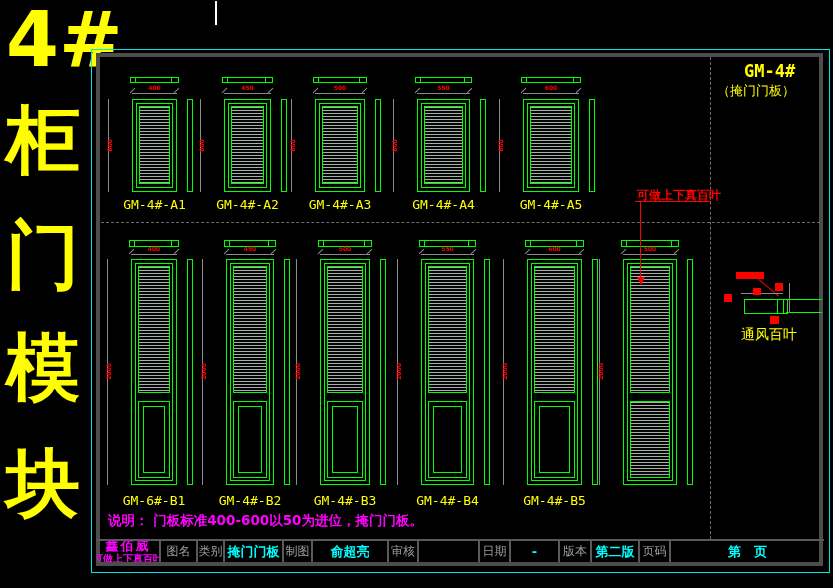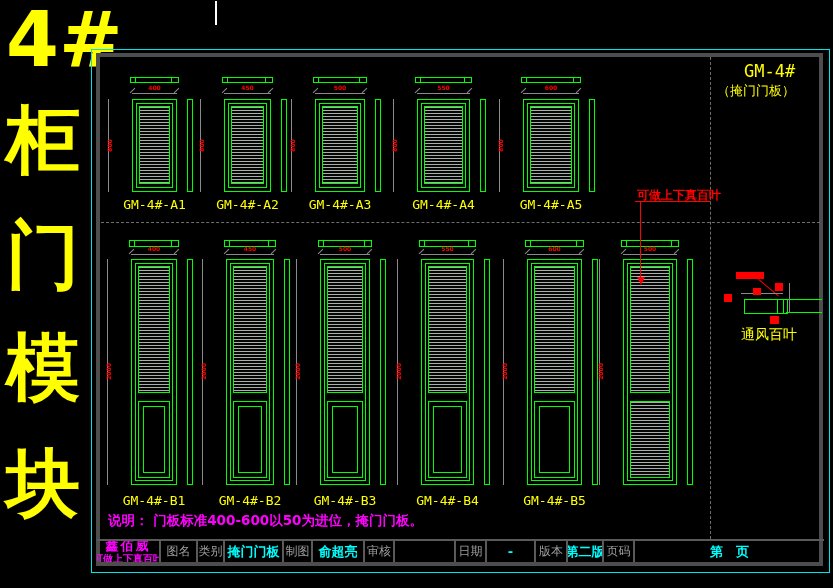--- a/index.html
+++ b/index.html
@@ -13,21 +13,21 @@
   .louvre{background:repeating-linear-gradient(to bottom,#a9b0a9 0,#a9b0a9 1px,#060606 1px,#060606 3px);}
   .dimt{color:#ff0000;font-weight:bold;font-size:6px;line-height:7px;text-align:center;white-space:nowrap;}
   .lblY{color:#ffff00;font-family:"DejaVu Sans Mono",monospace;font-size:13px;text-align:center;white-space:nowrap;}
   .tick{position:absolute;width:7px;height:1px;background:#8a8a8a;transform:rotate(-45deg);}
   .side-char{position:absolute;left:6px;color:#ffff00;font-weight:bold;line-height:1;
              font-family:"DejaVu Sans",sans-serif;}
   #cyan-frame{left:91px;top:49px;width:737px;height:522px;border:1px solid #00e5e5;}
   #gray-frame{left:96px;top:53px;width:719px;height:505px;border:4px solid #4d4d4d;}
   .dash-h{border-top:1px dashed #6e6e6e;height:0;}
   .dash-v{border-left:1px dashed #6e6e6e;width:0;}
-  .hdr-code{color:#ffff00;font-family:"DejaVu Sans Mono",monospace;font-size:17px;font-weight:normal;white-space:nowrap;}
+  .hdr-code{color:#ffff00;font-family:"DejaVu Sans Mono",monospace;font-size:17px;font-weight:bold;white-space:nowrap;}
   .hdr-sub{color:#ffff00;font-size:13px;white-space:nowrap;}
   .annot{color:#ff0000;font-size:12px;font-weight:bold;white-space:nowrap;}
   .note{color:#ff00ff;font-size:13.5px;font-weight:bold;white-space:nowrap;}
   .detail-lbl{color:#ffff00;font-size:14px;white-space:nowrap;}
   #titlebar{left:97px;top:539px;width:727px;height:23px;border-top:2px solid #5a5a5a;
             display:flex;align-items:stretch;box-sizing:border-box;}
   .tb-cell{border-right:2px solid #5a5a5a;display:flex;align-items:center;justify-content:center;
            overflow:hidden;white-space:nowrap;box-sizing:border-box;flex:0 0 auto;}
   .tb-cell:last-child{border-right:none;}
   .tb-label{color:#9e9e9e;font-size:12px;}
@@ -171,21 +171,21 @@
         <div class="abs dimt" style="left:99px;top:368px;width:18px;transform:rotate(-90deg);">2000</div>
         <div class="abs gb" style="left:131px;top:259px;width:44px;height:224px;">
           <div class="abs gb" style="left:3px;top:3px;right:3px;bottom:3px;"></div>
           <div class="abs gb louvre" style="left:6px;top:6px;right:6px;height:125px;"></div>
           <div class="abs" style="left:6px;top:132px;right:6px;height:8px;border-top:1px solid #00ff00;border-bottom:1px solid #00ff00;"></div>
           <div class="abs gb" style="left:6px;top:141px;right:6px;bottom:6px;">
             <div class="abs gb" style="left:4px;top:4px;right:4px;bottom:4px;"></div>
           </div>
         </div>
         <div class="abs gb" style="left:187px;top:259px;width:4px;height:224px;"></div>
-        <div class="abs lblY" style="left:109px;top:493px;width:90px;">GM-4#-B1</div>
+        <div class="abs lblY" style="left:109px;top:493px;width:90px;">GM-6#-B1</div>
       </div>
       <div class="abs" style="left:0;top:0;width:0;height:0;">
         <div class="abs gb" style="left:224px;top:240px;width:50px;height:5px;">
           <div class="abs fill-g" style="left:4px;top:0;width:1px;height:5px;"></div>
           <div class="abs fill-g" style="left:43px;top:0;width:1px;height:5px;"></div>
         </div>
         <div class="abs" style="left:226px;top:254px;width:48px;height:1px;border-top:1px solid #8a8a8a;">
           <div class="tick" style="left:-3px;top:-4px;"></div>
           <div class="tick" style="left:44px;top:-4px;"></div>
         </div>
@@ -320,24 +320,24 @@
 
   <div class="abs" id="titlebar">
     <div class="tb-cell tb-logo" style="width:64px;">
       <span class="l1">鑫佰威</span>
       <span class="l2">可做上下真百叶</span>
     </div>
     <div class="tb-cell tb-label" style="width:37px;">图名</div>
     <div class="tb-cell tb-label" style="width:27px;">类别</div>
     <div class="tb-cell tb-value" style="width:59px;">掩门门板</div>
     <div class="tb-cell tb-label" style="width:29px;">制图</div>
-    <div class="tb-cell tb-value" style="width:52px;">俞超亮</div>
+    <div class="tb-cell tb-value" style="width:76px;">俞超亮</div>
     <div class="tb-cell tb-label" style="width:30px;">审核</div>
     <div class="tb-cell tb-value" style="width:61px;"></div>
     <div class="tb-cell tb-label" style="width:31px;">日期</div>
     <div class="tb-cell tb-value" style="width:49px;">-</div>
     <div class="tb-cell tb-label" style="width:32px;">版本</div>
-    <div class="tb-cell tb-value" style="width:36px;text-align:center;">第二版</div>
+    <div class="tb-cell tb-value" style="width:48px;text-align:center;">第二版</div>
     <div class="tb-cell tb-label" style="width:31px;">页码</div>
     <div class="tb-cell tb-value" style="flex:1 1 auto;">第　页</div>
   </div>
 
 </div>
 
 </body></html>

